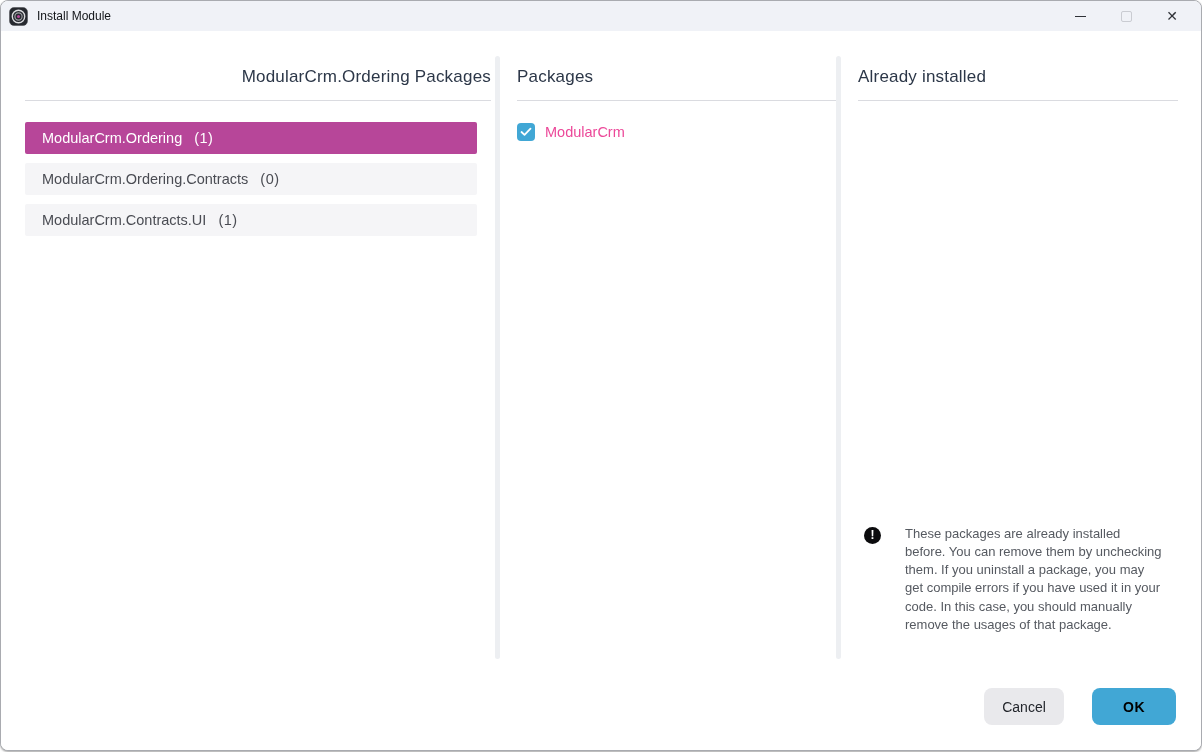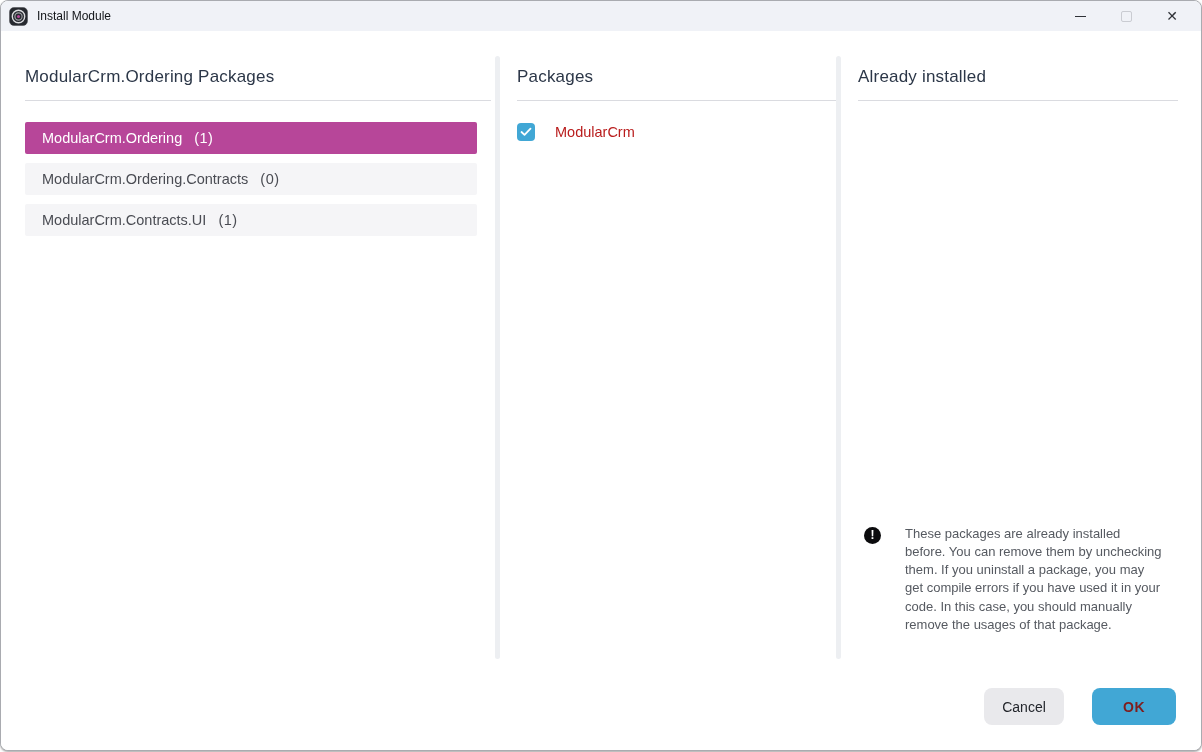--- a/index.html
+++ b/index.html
@@ -20,21 +20,21 @@
   .glyph-min { width:11px; height:0; border-top:1.4px solid #2f3237; display:block; }
   .glyph-max { width:11px; height:11px; border:1.2px solid #caccd2; border-radius:2px; display:block; }
   .glyph-close { font-size:14px; color:#2f3237; line-height:1; }
   .win-btn.close { margin-right:6px; }
   
   .content { position:relative; height:721px; background:#fff; }
   .v-divider { position:absolute; top:25px; width:5px; height:603px; background:#edeff2; border-radius:3px; }
   .v-divider.d1 { left:494px; }
   .v-divider.d2 { left:835px; }
   .col { position:absolute; top:25px; height:603px; }
-  .col-modules  { left:24px;  width:466px; }
+  .col-modules  { left:24px;  width:466px;text-align:right; }
   .col-packages { left:516px; width:319px; }
   .col-installed{ left:857px; width:320px; }
   .col-header {
     font-size:17px; font-weight:500; color:#2c3748; letter-spacing:.2px;
     padding:11px 0 13px 0; border-bottom:1px solid #dadbe0;
   }
   
   .row-list { margin-top:21px; }
   .pkg-row {
     width:452px; height:32px; border-radius:2px; background:#f5f5f7;
@@ -42,37 +42,37 @@
     font-size:14.5px; color:#4a4c53; cursor:pointer;
   }
   .pkg-row.selected { background:var(--accent_magenta,#b74699); color:#ffffff; font-weight:500; }
   .pkg-count { margin-left:12px; letter-spacing:.5px; }
   
   .check-row { margin-top:22px; display:flex; align-items:center; cursor:pointer; }
   .checkbox {
     width:18px; height:18px; border-radius:4px; background:var(--accent_blue,#41a7d5);
     display:flex; align-items:center; justify-content:center; flex:0 0 auto;
   }
-  .check-label { margin-left:20px; font-size:14.5px; color:#b91c1c; }
+  .check-label { margin-left:10px; font-size:14.5px; color:#ec4899; }
   
   .note { position:absolute; bottom:25px; left:6px; display:flex; width:300px; }
   .note-icon {
     width:17px; height:17px; border-radius:50%; background:#0b0b0d; color:#fff;
     font-size:12px; font-weight:bold; display:flex; align-items:center; justify-content:center;
     flex:0 0 auto; margin-top:2px; line-height:1;
   }
   .note-text { margin-left:24px; width:268px; font-size:13px; line-height:1.4; color:#565a61; }
   
   .footer { position:absolute; right:25px; bottom:27px; display:flex; gap:28px; }
   .btn {
     height:37px; border-radius:8px; border:none; font-size:14px; cursor:pointer;
     font-family:"Liberation Sans", sans-serif; display:flex; align-items:center; justify-content:center;
   }
   .btn-cancel { width:80px; background:#e9e9ec; color:#23262c; }
-  .btn-ok { width:84px; background:var(--accent_blue,#41a7d5); color:#7f1d1d; font-weight:bold; letter-spacing:.4px; }
+  .btn-ok { width:84px; background:var(--accent_blue,#41a7d5); color:#000000; font-weight:bold; letter-spacing:.4px; }
 </style>
 </head>
 <body>
 
 <div class="window">
 
   <div class="titlebar">
     <svg class="app-icon" viewBox="0 0 19 19">
       <rect x="0.5" y="0.5" width="18" height="18" rx="4.5" fill="#26292f" stroke="#44474d" stroke-width="0.5"></rect>
       <circle cx="9.5" cy="9.5" r="6.2" fill="none" stroke="#d9dadd" stroke-width="1.4"></circle>

